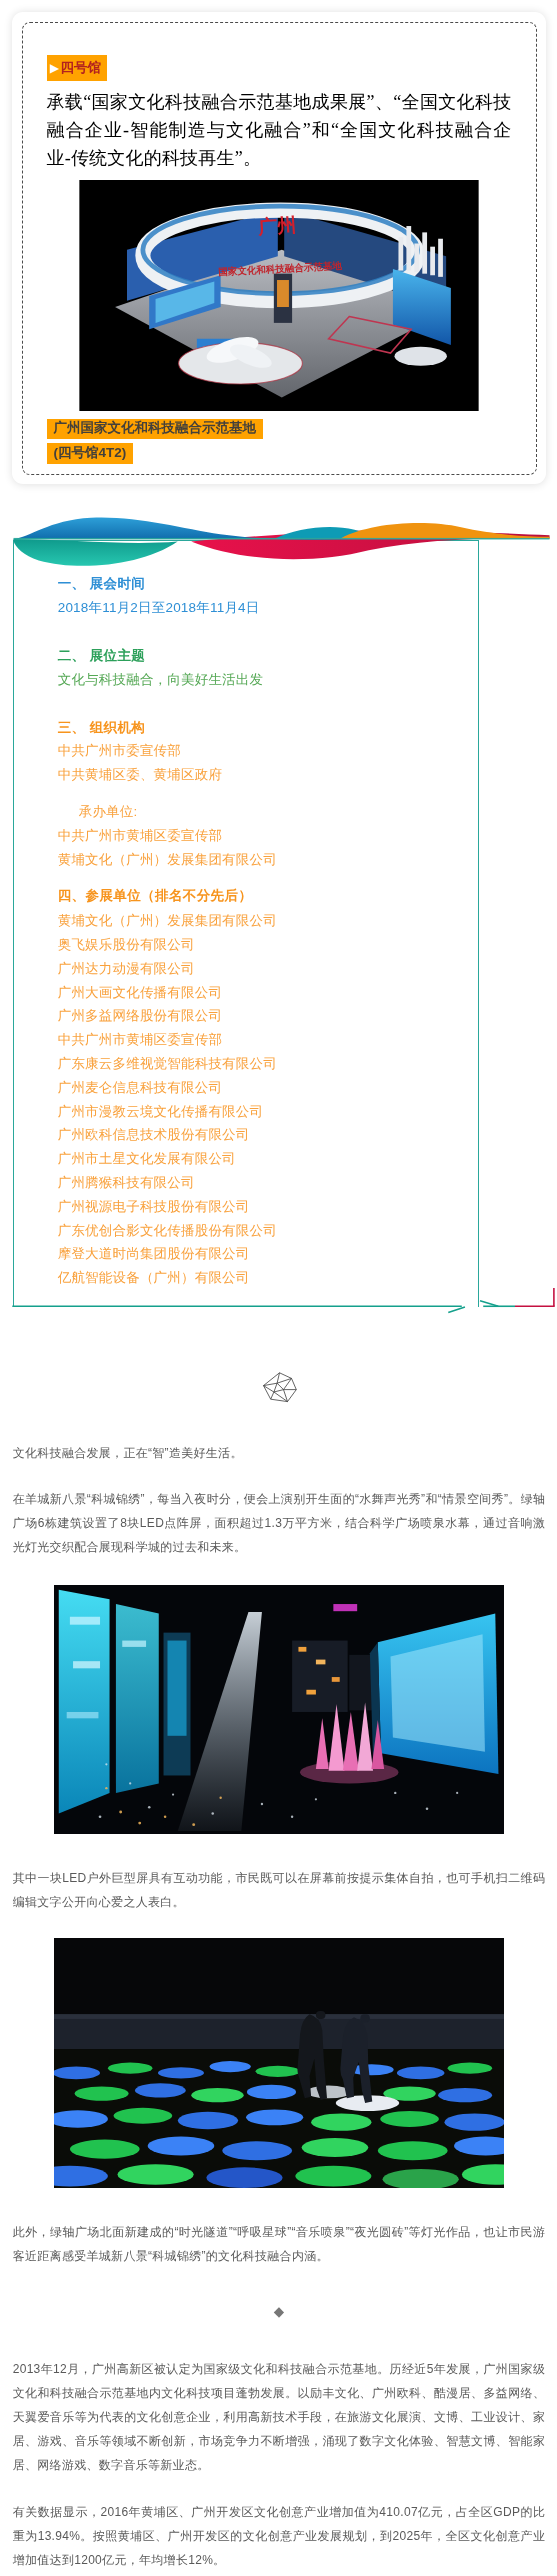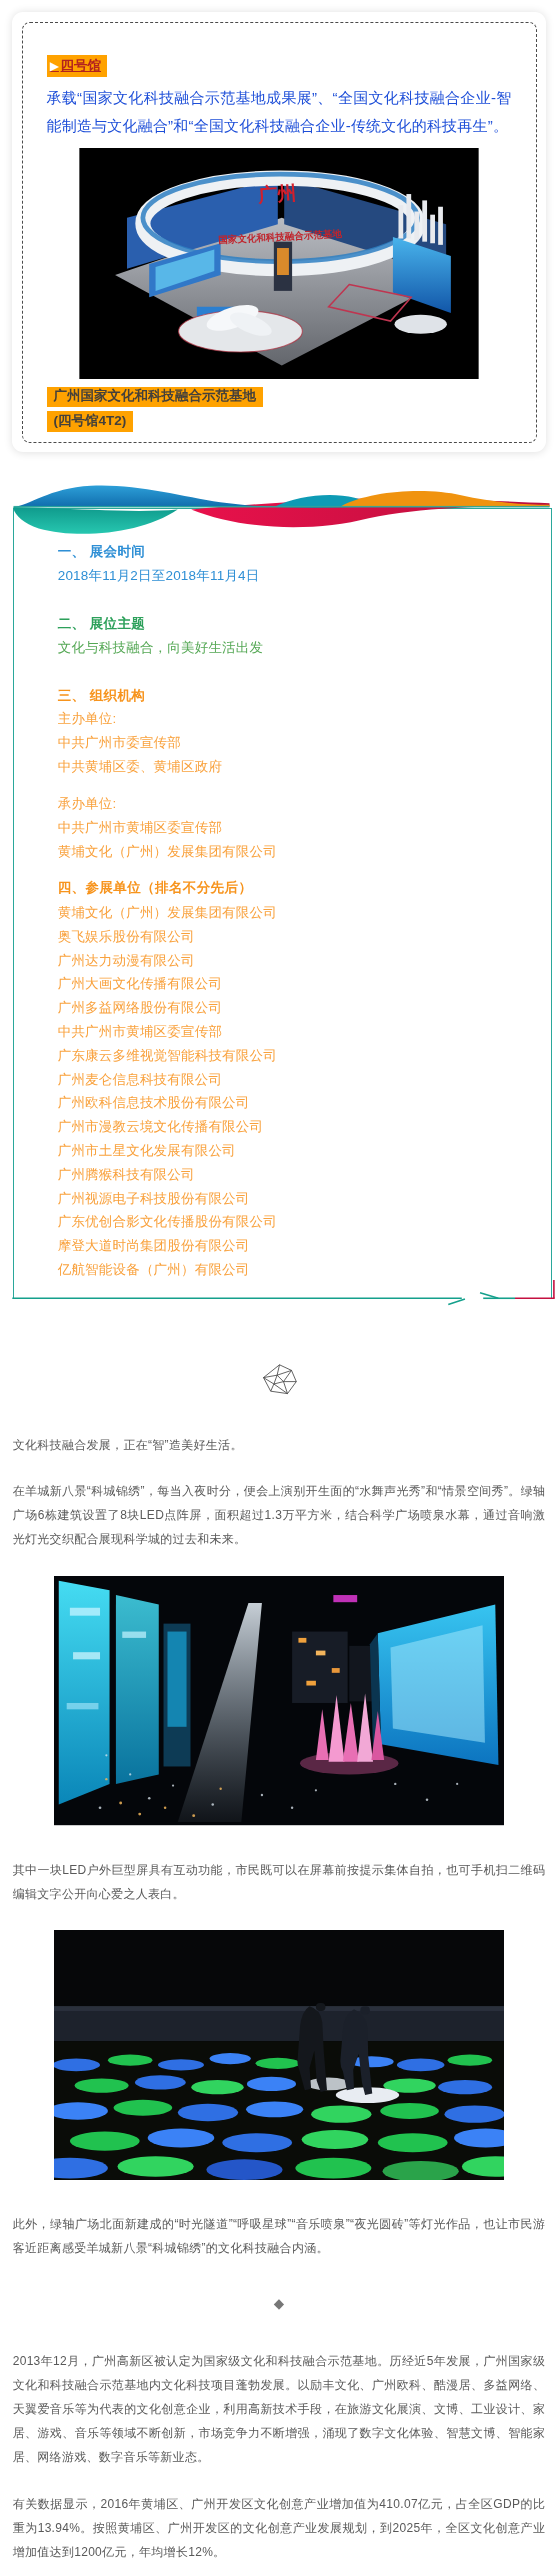--- a/index.html
+++ b/index.html
@@ -6,42 +6,42 @@
   body{width:558px;font-family:"Liberation Sans","DejaVu Sans",sans-serif;
        -webkit-font-smoothing:antialiased;color:#595959;}
   .page{width:558px;overflow:hidden;padding-bottom:8px;}
 
   
   .hall-card{margin:12px 12px 0;background:#fff;border-radius:11px;
              box-shadow:0 0.8px 8px rgba(0,0,0,.12);padding:9.5px;}
   .dashed-box{border:0.8px dashed #4a4a4a;border-radius:8px;
               padding:32px 24px 9.5px;}
   .hall-badge{display:inline-block;background:#ffa200;color:#b2221f;
-              font-weight:bold;font-size:13.5px;line-height:21px;padding:0 6.4px 0.8px 3.2px;text-decoration:underline;}
+              font-weight:bold;font-size:13.5px;line-height:26px;padding:0 6.4px 0.8px 3.2px;}
   .hall-badge .arrow{color:#ffffff;margin-right:1.6px;font-size:12px;}
-  .hall-desc{margin:6.4px 0 0;font-size:15px;line-height:28px;color:#1d4ed8;
-             text-align:justify;letter-spacing:0.2px;}
+  .hall-desc{margin:6.4px 0 0;font-size:18px;line-height:28px;color:#000000;
+             text-align:justify;letter-spacing:0.2px;font-family:Liberation Serif, serif;}
   .booth-img{display:block;width:400px;height:231px;margin:8px auto 0;}
   .caption-line{text-align:left;margin:8px 0 0;}
   .caption-line + .caption-line{margin-top:4px;}
   .caption-hl{display:inline-block;background:#ffa200;color:#44403a;
               font-weight:bold;font-size:13.5px;line-height:16.7px;padding:1.6px 7.1px 2.4px;}
 
   
-  .info-box{position:relative;margin:56px 5.6px 0 12.7px;width:539px;
+  .info-box{position:relative;margin:56px 5.6px 0 12.7px;width:466px;
             border-left:1.6px solid #2aa79b;border-right:1.6px solid #2aa79b;
             border-top:1.6px solid #2aa79b;box-sizing:border-box;
             padding:33px 0 20px;}
   .wave{position:absolute;top:-24px;left:-1.6px;width:539px;height:60px;pointer-events:none;}
   .bottom-deco{position:absolute;left:-1.6px;bottom:-8px;width:543px;height:27px;}
   .info-inner{padding:0 0 0 44px;}
   .h-sec{margin:0;font-size:13.5px;font-weight:bold;line-height:19px;letter-spacing:0.4px;}
   .line{margin:4.8px 0 0;font-size:13.5px;line-height:19px;letter-spacing:0.2px;}
   .mt-sec{margin-top:29px;}
-  .mt-sub{margin-top:18px;}
+  .mt-sub{margin-top:18px;margin-left:21px;}
   .mt-big{margin-top:17px;}
   .mt-first{margin-top:6.4px;}
   .c-blue{color:#2e8fd5;}
   .c-green-h{color:#2ca05a;}
   .c-green{color:#55a855;}
   .c-orange-h{color:#f7941d;}
   .c-orange{color:#f9a13c;}
 
   
   .wireframe{width:37px;height:32px;margin:65px auto 0;display:block;}
@@ -144,38 +144,37 @@
     </svg>
 
     <div class="info-inner">
       <h3 class="h-sec c-blue">一、 展会时间</h3>
       <p class="line c-blue">2018年11月2日至2018年11月4日</p>
 
       <h3 class="h-sec c-green-h mt-sec">二、 展位主题</h3>
       <p class="line c-green">文化与科技融合，向美好生活出发</p>
 
       <h3 class="h-sec c-orange-h mt-sec">三、 组织机构</h3>
-      <p class="line c-orange">主办单位:</p>
       <p class="line c-orange">中共广州市委宣传部</p>
       <p class="line c-orange">中共黄埔区委、黄埔区政府</p>
       <p class="line c-orange mt-sub">承办单位:</p>
       <p class="line c-orange">中共广州市黄埔区委宣传部</p>
       <p class="line c-orange">黄埔文化（广州）发展集团有限公司</p>
 
       <h3 class="h-sec c-orange-h mt-big">四、参展单位（排名不分先后）</h3>
       <p class="line c-orange mt-first">黄埔文化（广州）发展集团有限公司</p>
       <p class="line c-orange">奥飞娱乐股份有限公司</p>
       <p class="line c-orange">广州达力动漫有限公司</p>
       <p class="line c-orange">广州大画文化传播有限公司</p>
       <p class="line c-orange">广州多益网络股份有限公司</p>
       <p class="line c-orange">中共广州市黄埔区委宣传部</p>
       <p class="line c-orange">广东康云多维视觉智能科技有限公司</p>
       <p class="line c-orange">广州麦仑信息科技有限公司</p>
+      <p class="line c-orange">广州市漫教云境文化传播有限公司</p>
       <p class="line c-orange">广州欧科信息技术股份有限公司</p>
-      <p class="line c-orange">广州市漫教云境文化传播有限公司</p>
       <p class="line c-orange">广州市土星文化发展有限公司</p>
       <p class="line c-orange">广州腾猴科技有限公司</p>
       <p class="line c-orange">广州视源电子科技股份有限公司</p>
       <p class="line c-orange">广东优创合影文化传播股份有限公司</p>
       <p class="line c-orange">摩登大道时尚集团股份有限公司</p>
       <p class="line c-orange">亿航智能设备（广州）有限公司</p>
     </div>
 
     <svg class="bottom-deco" viewBox="0 0 683 34">
       <line x1="0" y1="23" x2="566" y2="23" stroke="#14a08c" stroke-width="2"></line>

